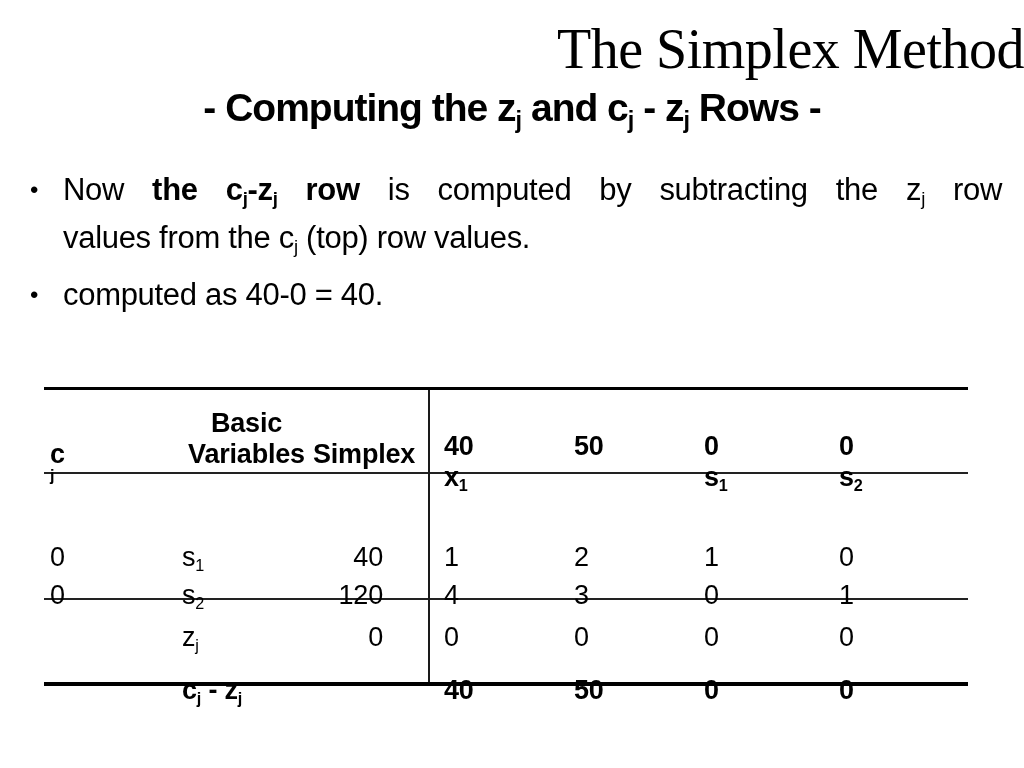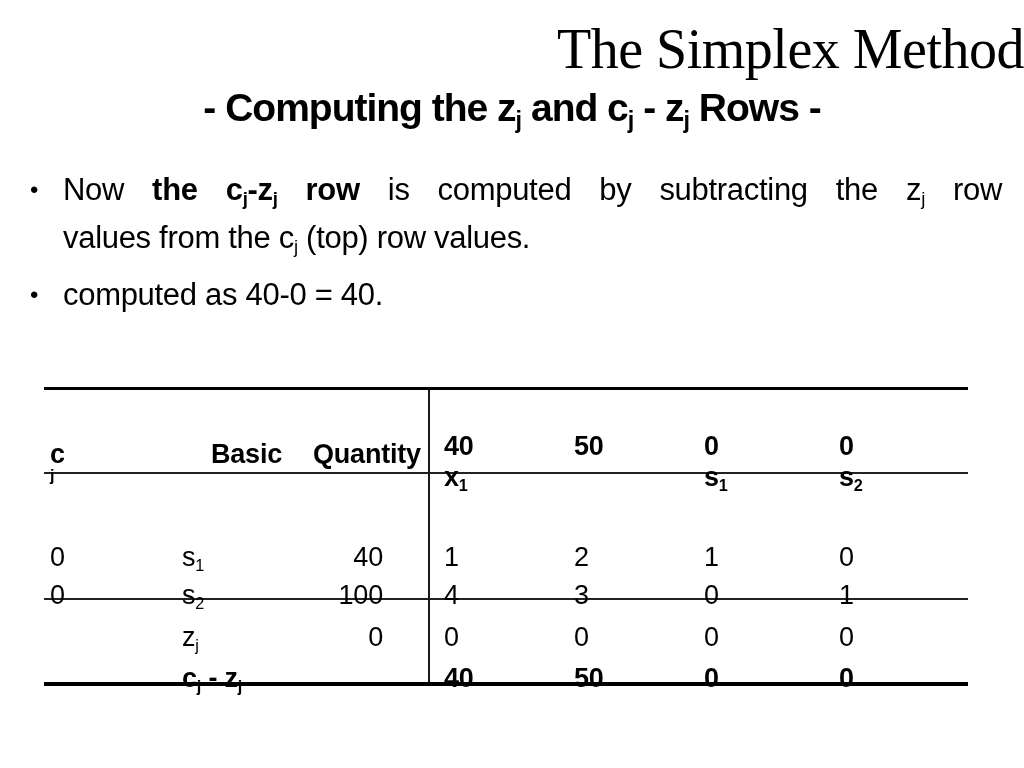--- a/index.html
+++ b/index.html
@@ -67,21 +67,21 @@
   .hc{display:flex;flex-direction:column;justify-content:flex-end;}
   .hc-cj{padding-left:6px;}
   .hc-basic{text-align:center;}
   .hc-qty{text-align:right;padding-right:14px;}
   .hc-var{justify-content:space-between;padding-left:16px;}
   .hc-var .vname{font-weight:bold;}
   
   .tspacer{height:48px;}
   .brow{height:38px;align-items:center;}
   .zrow{height:42px;align-items:center;border-top:2px solid #222;}
-  .crow{height:40px;align-items:center;}
+  .crow{height:40px;}
   .bc-cj{padding-left:6px;}
   .bc-basic{padding-left:2px;}
   .bc-qty{text-align:right;padding-right:45px;}
   .bc-var{padding-left:16px;}
 </style>
 </head>
 <body>
 
 <div class="slide">
   <div class="title">The Simplex Method</div>
@@ -102,22 +102,23 @@
         </div>
       </div>
     </div>
 
   <div class="tableau">
     <div class="vline"></div>
     <div class="trow thead">
         <div class="cell hc hc-cj" style="width: 136px;">c<sub>j</sub></div>
         <div class="cell hc hc-basic" style="width: 133px;">
           <div class="">Basic</div>
+          <div class="">Variables</div>
         </div>
-        <div class="cell hc hc-qty" style="width: 115px;">Quantity</div>
+        <div class="cell hc hc-qty" style="width: 115px;">Simplex</div>
         <div class="cell hc hc-var" style="width: 130px;">
           <div class="coeff">40</div>
           <div class="vname">x<sub>1</sub></div>
         </div>
         <div class="cell hc hc-var" style="width: 130px;">
           <div class="coeff">50</div>
         </div>
         <div class="cell hc hc-var" style="width: 135px;">
           <div class="coeff">0</div>
           <div class="vname">s<sub>1</sub></div>
@@ -134,21 +135,21 @@
           <div class="cell bc bc-basic" style="width: 133px;">s<sub>1</sub></div>
           <div class="cell bc bc-qty" style="width: 115px;">40</div>
           <div class="cell bc bc-var" style="width: 130px;">1</div>
           <div class="cell bc bc-var" style="width: 130px;">2</div>
           <div class="cell bc bc-var" style="width: 135px;">1</div>
           <div class="cell bc bc-var" style="width: 145px;">0</div>
         </div>
         <div class="trow brow">
           <div class="cell bc bc-cj" style="width: 136px;">0</div>
           <div class="cell bc bc-basic" style="width: 133px;">s<sub>2</sub></div>
-          <div class="cell bc bc-qty" style="width: 115px;">100</div>
+          <div class="cell bc bc-qty" style="width: 115px;">120</div>
           <div class="cell bc bc-var" style="width: 130px;">4</div>
           <div class="cell bc bc-var" style="width: 130px;">3</div>
           <div class="cell bc bc-var" style="width: 135px;">0</div>
           <div class="cell bc bc-var" style="width: 145px;">1</div>
         </div>
         <div class="trow zrow">
           <div class="cell bc bc-cj" style="width: 136px;"></div>
           <div class="cell bc bc-basic" style="width: 133px;">z<sub>j</sub></div>
           <div class="cell bc bc-qty" style="width: 115px;">0</div>
           <div class="cell bc bc-var" style="width: 130px;">0</div>

